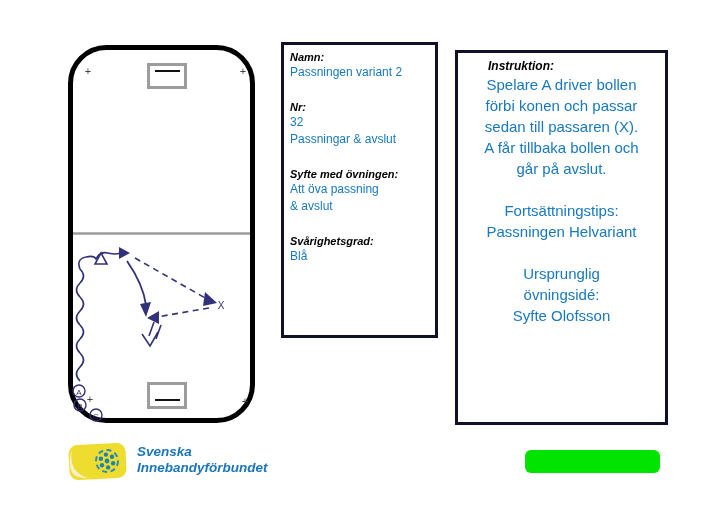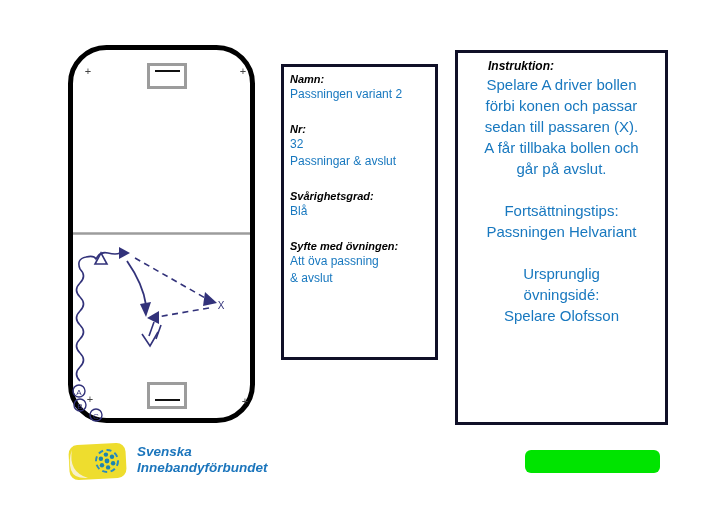--- a/index.html
+++ b/index.html
@@ -9,21 +9,21 @@
   *{margin:0;padding:0;box-sizing:border-box;}
   body{
     width:720px;height:509px;background:#fff;position:relative;overflow:hidden;
     font-family:"Liberation Sans", sans-serif;
   }
   .abs{position:absolute;}
   
   .panel{
     position:absolute;background:#fff;border:3px solid var(--panelborder);
   }
-  .details-panel{left:281px;top:64px;width:157px;height:296px;padding:4px 6px;}
+  .details-panel{left:281px;top:42px;width:157px;height:296px;padding:4px 6px;}
   .instruction-panel{left:455px;top:50px;width:213px;height:375px;padding:4px 26px;}
   .flabel{font-size:11px;font-weight:bold;font-style:italic;color:#000;margin-top:20px;line-height:13px;}
   .flabel.first{margin-top:2px;}
   .fvalue{font-size:12px;color:var(--accent);line-height:17px;white-space:pre-line;}
   .ilabel{font-size:12px;font-weight:bold;font-style:italic;color:#000;margin:2px 0 1px 4px;line-height:14px;}
   .itext{font-size:15px;color:var(--accent);line-height:21px;white-space:pre-line;text-align:center;}
   .para{margin-bottom:21px;}
   
   .green-btn{
     left:525px;top:450px;width:135px;height:23px;background:var(--green);
@@ -122,44 +122,44 @@
     <div class="fvalue">Passningen variant 2</div>
   </div>
   <div>
     <div class="flabel">Nr:</div>
     <div class="fvalue">32</div>
   </div>
   <div>
     <div class="fvalue">Passningar &amp; avslut</div>
   </div>
   <div>
-    <div class="flabel">Svårighetsgrad:</div>
-    <div class="fvalue">Blå</div>
-  </div>
-  <div>
     <div class="flabel">Syfte med övningen:</div>
     <div class="fvalue">Att öva passning
 &amp; avslut</div>
+  </div>
+  <div>
+    <div class="flabel">Svårighetsgrad:</div>
+    <div class="fvalue">Blå</div>
   </div>
 </div>
 
 <div class="panel instruction-panel">
   <div class="ilabel">Instruktion:</div>
   <div class="itext para">Spelare A driver bollen
 förbi konen och passar
 sedan till passaren (X).
 A får tillbaka bollen och
 går på avslut.</div>
   <div class="para">
     <div class="itext">Fortsättningstips:</div>
     <div class="itext">Passningen Helvariant</div>
   </div>
   <div class="para">
     <div class="itext">Ursprunglig övningsidé:</div>
-    <div class="itext">Spelare Olofsson</div>
+    <div class="itext">Syfte Olofsson</div>
   </div>
 </div>
 
 <svg class="abs" style="left:0;top:430px" width="280" height="60" viewBox="0 430 280 60">
   <g>
     <rect class="logo-yellow" x="69" y="444" width="57" height="35" rx="9" transform="rotate(-3 97 461)"></rect>
     <path class="logo-fold" d="M 72 450 Q 68 472 88 478 Q 74 479 71 470 Q 68 460 72 450 Z"></path>
     <circle class="logo-yellow" cx="107" cy="461" r="13"></circle>
     <circle class="logo-ring" cx="107" cy="461" r="11"></circle>
     <circle class="logo-dot" cx="107" cy="461" r="2.4"></circle>

